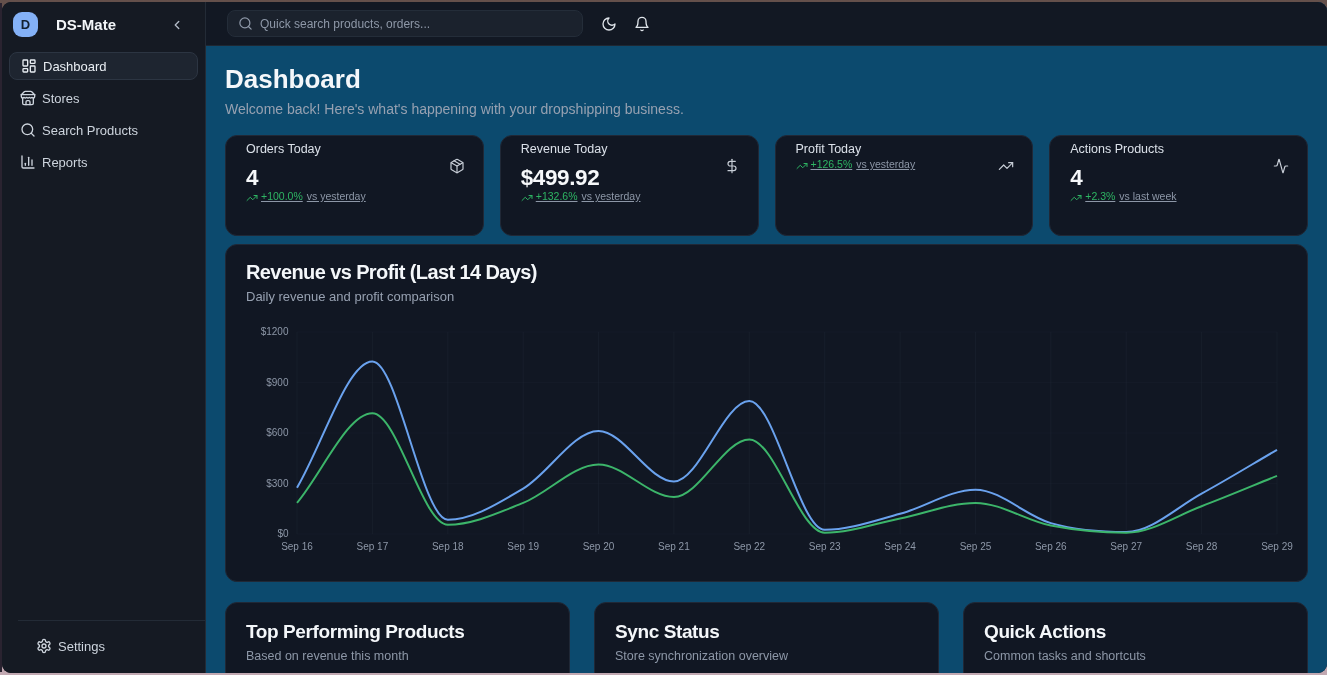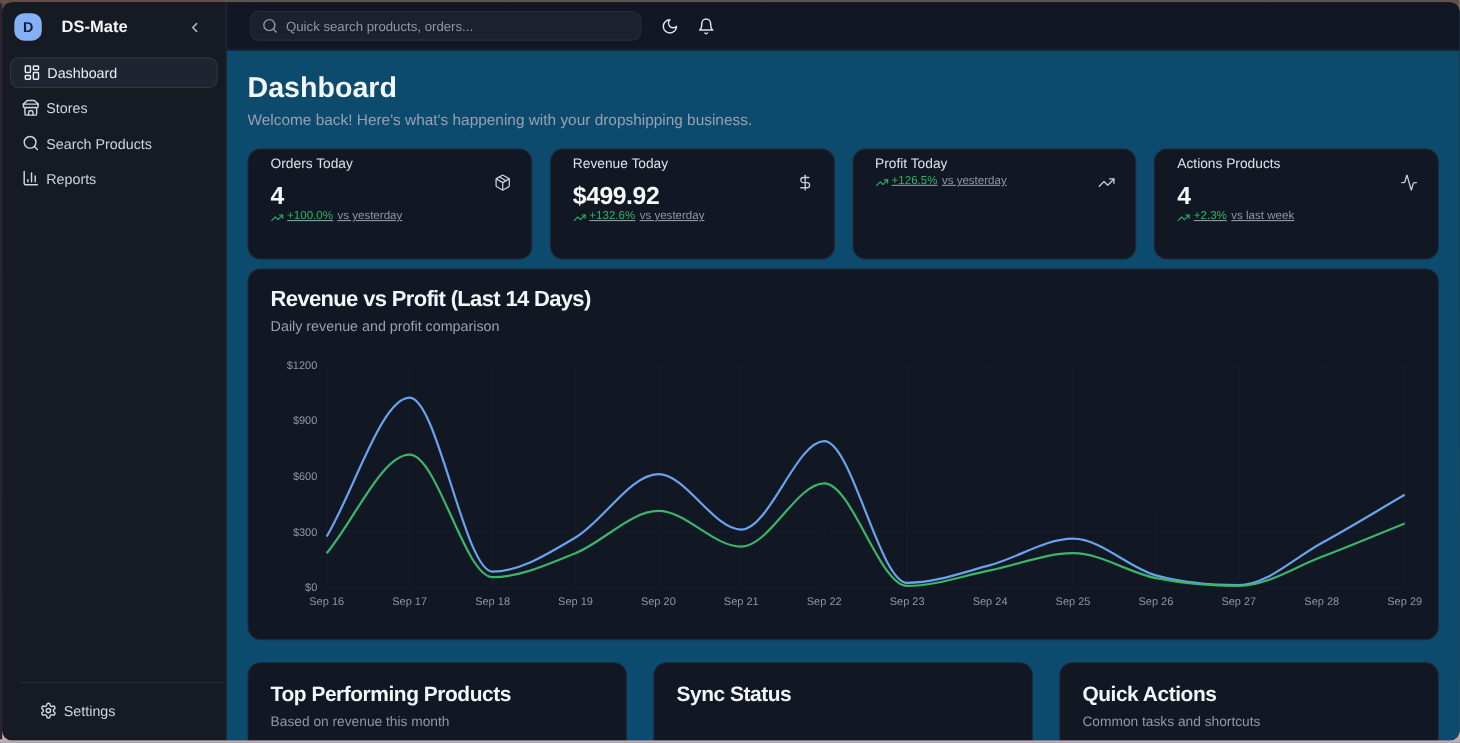--- a/index.html
+++ b/index.html
@@ -281,20 +281,21 @@
           <path d="M71.0 257.9C96.1 228.0 121.3 168.3 146.4 168.3C171.5 168.3 196.6 279.7 221.8 279.7C246.9 279.7 272.0 267.9 297.2 257.9C322.3 247.8 347.4 219.5 372.5 219.5C397.7 219.5 422.8 252.0 447.9 252.0C473.1 252.0 498.2 194.4 523.3 194.4C548.4 194.4 573.6 287.7 598.7 287.7C623.8 287.7 648.9 278.5 674.1 273.5C699.2 268.5 724.3 257.9 749.5 257.9C774.6 257.9 799.7 275.6 824.8 280.6C850.0 285.5 875.1 287.7 900.2 287.7C925.4 287.7 950.5 270.7 975.6 261.2C1000.7 251.8 1025.9 241.0 1051.0 230.9" fill="none" stroke="#3cb56a" stroke-width="2"></path>
         </svg>
       </div>
       <div class="bottom">
         <div class="bottom-card">
           <div class="bottom-title">Top Performing Products</div>
           <div class="bottom-sub">Based on revenue this month</div>
         </div>
         <div class="bottom-card">
           <div class="bottom-title">Sync Status</div>
+          <div class="bottom-sub">Store synchronization overview</div>
         </div>
         <div class="bottom-card">
           <div class="bottom-title">Quick Actions</div>
           <div class="bottom-sub">Common tasks and shortcuts</div>
         </div>
       </div>
     </div>
   </div>
 </div>
 

